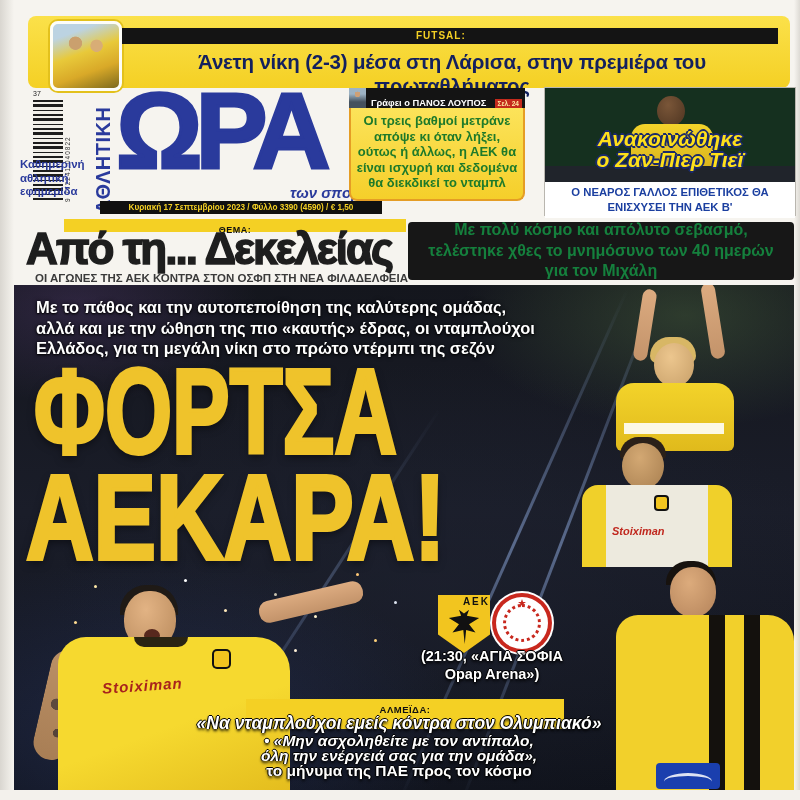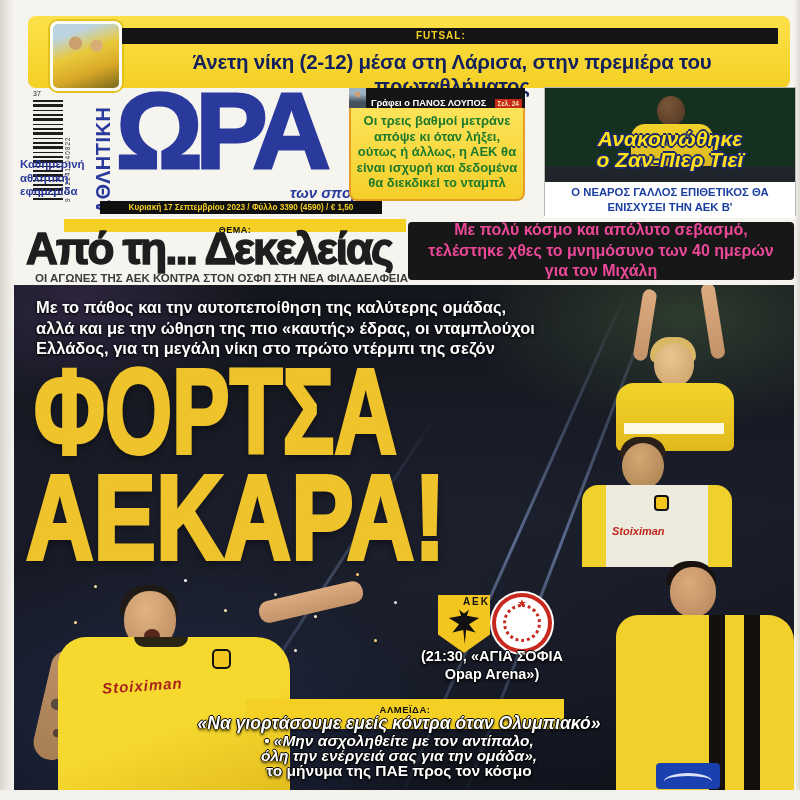--- a/index.html
+++ b/index.html
@@ -80,21 +80,21 @@
   .theme-kicker{font-size:9px;font-weight:700;color:#111;letter-spacing:.5px;line-height:13px;}
   .theme-headline{position:absolute;left:10px;top:227px;width:398px;text-align:center;
         font-size:44px;font-weight:700;color:#1e1e1e;-webkit-text-stroke:1.5px #1e1e1e;
         letter-spacing:-2px;line-height:1;}
   .theme-sub{position:absolute;left:10px;top:272px;width:398px;text-align:right;
         font-size:11.5px;font-weight:700;color:#3a3a3a;}
 
   
   .memorial{position:absolute;left:408px;top:222px;width:386px;height:58px;background:#171717;
         border-radius:4px;display:flex;align-items:center;justify-content:center;
-        text-align:center;color:#ec4899;font-weight:700;font-size:16px;line-height:1.3;padding:0 8px;
+        text-align:center;color:#15803d;font-weight:700;font-size:16px;line-height:1.3;padding:0 8px;
         box-sizing:border-box;}
 
   
   .main-image{position:absolute;left:14px;top:285px;width:780px;height:505px;overflow:hidden;
     background:
       radial-gradient(ellipse 320px 160px at 86% 6%,rgba(70,95,60,.5),transparent 70%),
       radial-gradient(ellipse 260px 140px at 8% 4%,rgba(120,80,160,.25),transparent 70%),
       radial-gradient(ellipse 420px 240px at 18% 88%,rgba(45,60,110,.45),transparent 72%),
       radial-gradient(ellipse 520px 300px at 55% 60%,rgba(30,34,48,.6),transparent 75%),
       linear-gradient(180deg,#14161d 0%,#1a1d29 45%,#10131c 100%);}
@@ -198,21 +198,21 @@
 <body>
 
 <div class="page">
   <div class="edge-left"></div>
   <div class="edge-right"></div>
 
   <div class="top-banner">
     <div class="banner-photo"></div>
     <div class="banner-bar"></div>
     <div class="banner-kicker">FUTSAL:</div>
-    <div class="banner-headline">Άνετη νίκη (2-12) μέσα στη Λάρισα, στην πρεμιέρα του πρωταθλήματος</div>
+    <div class="banner-headline">Άνετη νίκη (2-3) μέσα στη Λάρισα, στην πρεμιέρα του πρωταθλήματος</div>
   </div>
 
   <div class="barcode-issue">37</div>
   <div class="barcode"></div>
   <div class="barcode-num">9 772241 040822</div>
   <div class="tagline">Καθημερινή αθλητική εφημερίδα</div>
   <div class="vertical-title">ΑΘΛΗΤΙΚΗ</div>
   <div class="logo">ΩΡΑ</div>
   <div class="logo-sub">των σπορ</div>
   <div class="dateline">Κυριακή 17 Σεπτεμβρίου 2023 / Φύλλο 3390 (4590) / € 1,50</div>
@@ -297,20 +297,20 @@
     </div>
 
     <div class="match-info">
       <div>(21:30, «ΑΓΙΑ ΣΟΦΙΑ</div>
       <div>Opap Arena»)</div>
     </div>
 
     <div class="almeida-bar">
       <span class="almeida-kicker">ΑΛΜΕΪΔΑ:</span>
     </div>
-    <div class="almeida-quote">«Να γιορτάσουμε εμείς κόντρα όταν Ολυμπιακό»</div>
+    <div class="almeida-quote">«Να νταμπλούχοι εμείς κόντρα στον Ολυμπιακό»</div>
     <div class="pae-line pae2">όλη την ενέργειά σας για την ομάδα»,</div>
     <div class="pae-line pae1">• «Μην ασχοληθείτε με τον αντίπαλο,</div>
     <div class="pae-line pae3">το μήνυμα της ΠΑΕ προς τον κόσμο</div>
   </div>
 
   <div class="bottom-strip"></div>
 </div>
 
 </body></html>

